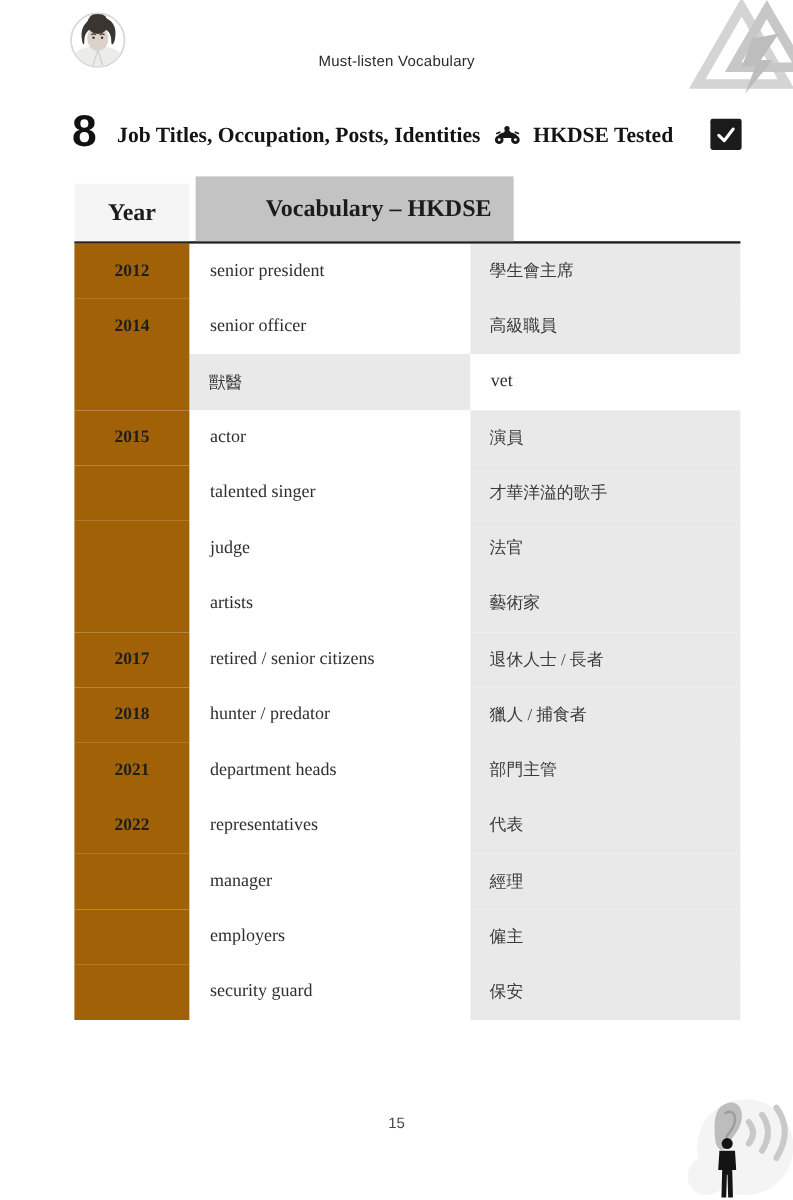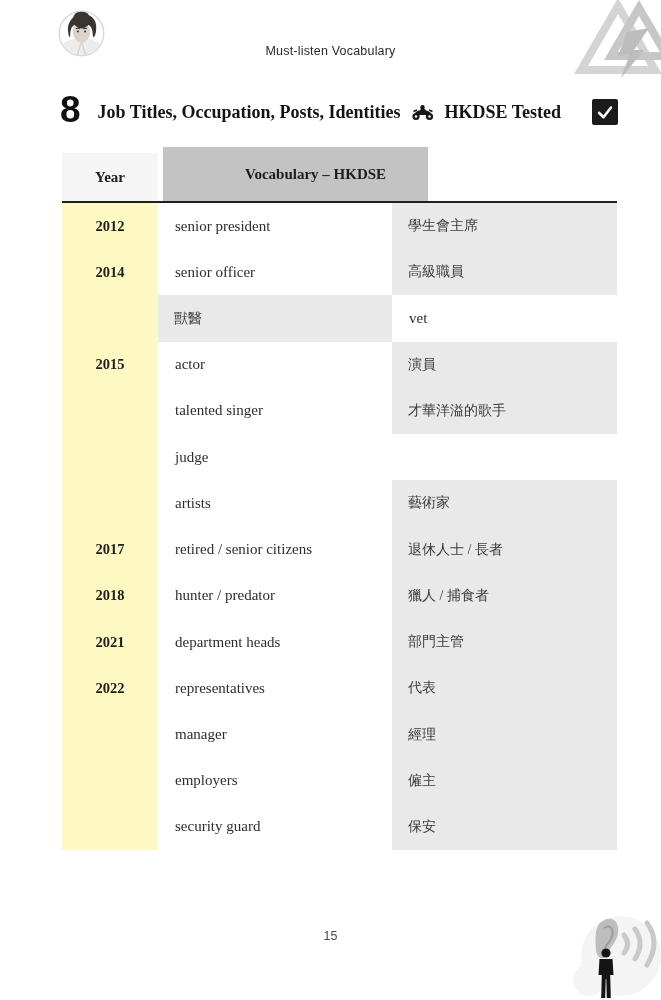--- a/index.html
+++ b/index.html
@@ -30,29 +30,29 @@
   .moto-icon{width:24px;height:18px;margin:0 9px 0 11px;flex:0 0 auto;}
   .check-box{
     margin-left:auto;width:26px;height:26px;background:#1b1b1b;border-radius:2px;
     display:flex;align-items:center;justify-content:center;flex:0 0 auto;
   }
   
   .vocab-table{position:absolute;left:62px;top:147px;width:555px;}
   .thead{position:relative;height:54px;border-bottom:2.5px solid #1f1f1f;}
   .th{
     position:absolute;bottom:0;display:flex;align-items:center;justify-content:center;
-    font-weight:bold;font-size:15px;color:#1c1c1c;
+    font-weight:bold;font-size:20px;color:#1c1c1c;
   }
   .th-year{left:0;width:96px;top:6px;background:#f5f5f5;}
   .th-vocab{left:101px;width:225px;top:0;background:#c3c3c3;padding-left:40px;}
   .th-meaning{left:331px;width:224px;top:6px;background:#fbfbfb;}
   .tbody{display:flex;flex-direction:column;height:647px;}
   .trow{flex:1;display:grid;grid-template-columns:96px 234px 225px;}
   .td{display:flex;align-items:center;}
-  .td-year{background:#fef9c3;justify-content:center;font-weight:bold;font-size:14.5px;color:#1e1e1e;}
+  .td-year{background:#a16207;justify-content:center;font-weight:bold;font-size:14.5px;color:#1e1e1e;}
   .td-vocab{background:#ffffff;padding-left:17px;font-size:15px;color:#2d2d2d;}
   .td-meaning{background:#e9e9e9;padding-left:16px;font-size:14px;color:#3a3a3a;
     font-family:"Liberation Serif","DejaVu Sans",serif;}
   
   .page-number{
     position:absolute;top:929px;left:0;width:100%;text-align:center;
     font-family:"Liberation Sans",sans-serif;font-size:12.5px;color:#4a4a4a;
   }
   .listen-graphic{position:absolute;right:0;bottom:0;width:88px;height:92px;}
 </style>
@@ -141,20 +141,21 @@
 
   <div class="trow">
     <div class="td td-year"></div>
     <div class="td td-vocab">talented singer</div>
     <div class="td td-meaning">才華洋溢的歌手</div>
   </div>
 
   <div class="trow">
     <div class="td td-year"></div>
     <div class="td td-vocab">judge</div>
+    <div class="td td-meaning">法官</div>
   </div>
 
   <div class="trow">
     <div class="td td-year"></div>
     <div class="td td-vocab">artists</div>
     <div class="td td-meaning">藝術家</div>
   </div>
 
   <div class="trow">
     <div class="td td-year">2017</div>

